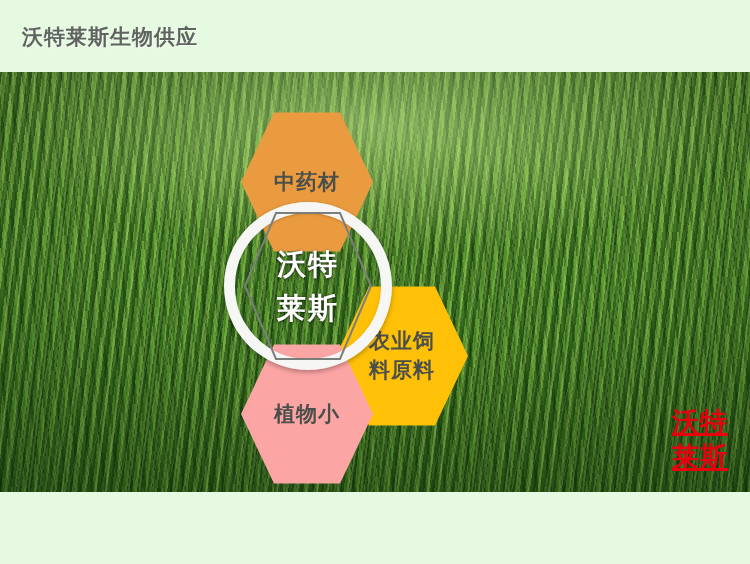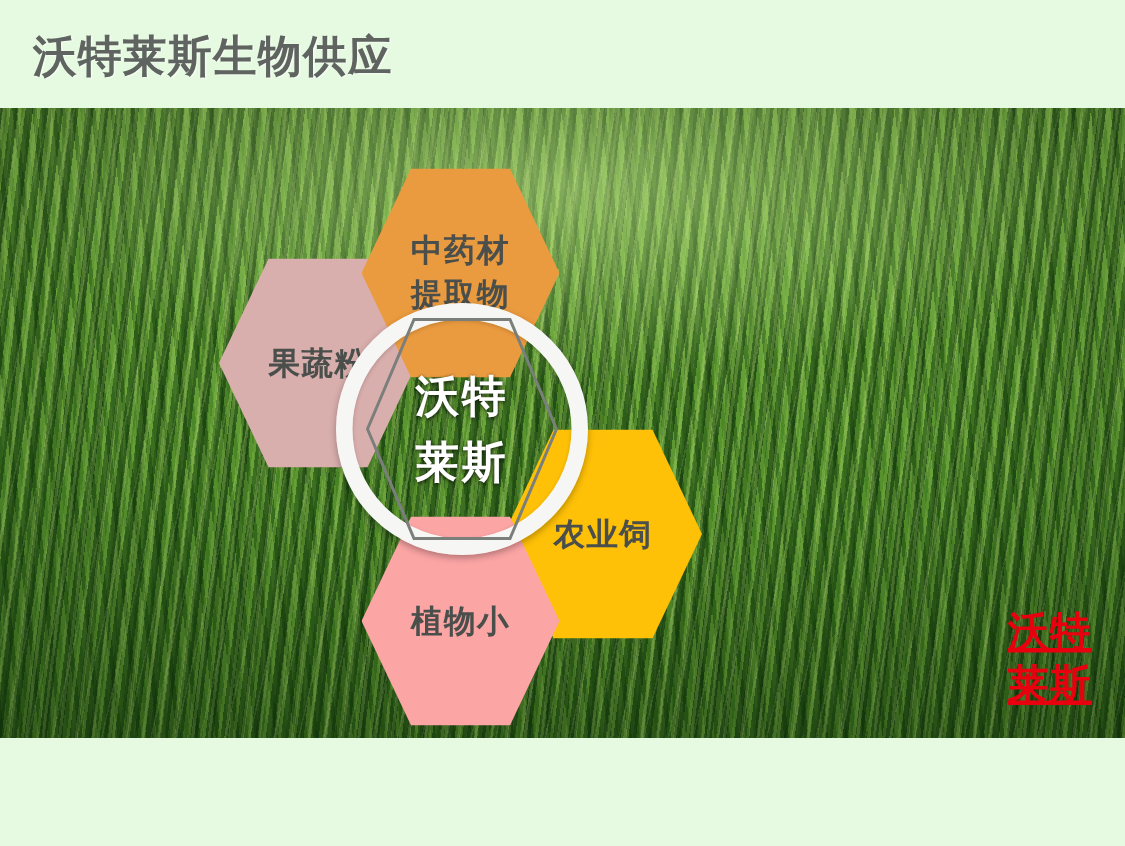--- a/index.html
+++ b/index.html
@@ -24,21 +24,21 @@
     left: 0; top: 0;
     width: 750px;
     height: 72px;
     background: #e5fae0;
     box-sizing: border-box;
   }
   .header-title {
     position: absolute;
     left: 22px;
     top: 20px;
-    font-size: 29px;
+    font-size: 21px;
     font-weight: bold;
     color: #5f6460;
     letter-spacing: 1px;
     line-height: 34px;
     text-shadow: 1px 1px 0 rgba(255,255,255,0.55);
     white-space: nowrap;
   }
 
   
   .photo {
@@ -190,37 +190,32 @@
     <div class="header-title">沃特莱斯生物供应</div>
   </div>
 
   <div class="photo">
     <div class="photo-bg"></div>
     <div class="photo-bg2"></div>
     <div class="photo-vignette"></div>
 
     <div class="cluster">
 
-      <div class="hex" style="left:28px; top:82px; background:#d9afad;">
-        <div class="hex-label">
-          <div>果蔬粉</div>
-        </div>
-      </div>
 
       <div class="hex" style="left:123px; top:22px; background:#eb9b3f;">
         <div class="hex-label">
           <div>中药材</div>
-          <div>提取物</div>
         </div>
       </div>
 
 
       <div class="hex" style="left:218px; top:196px; background:#ffc107;text-align:center;">
         <div class="hex-label">
           <div>农业饲</div>
+          <div>料原料</div>
         </div>
       </div>
 
       <div class="hex" style="left:123px; top:254px; background:#fca5a5;">
         <div class="hex-label">
           <div>植物小</div>
         </div>
       </div>
 
 

